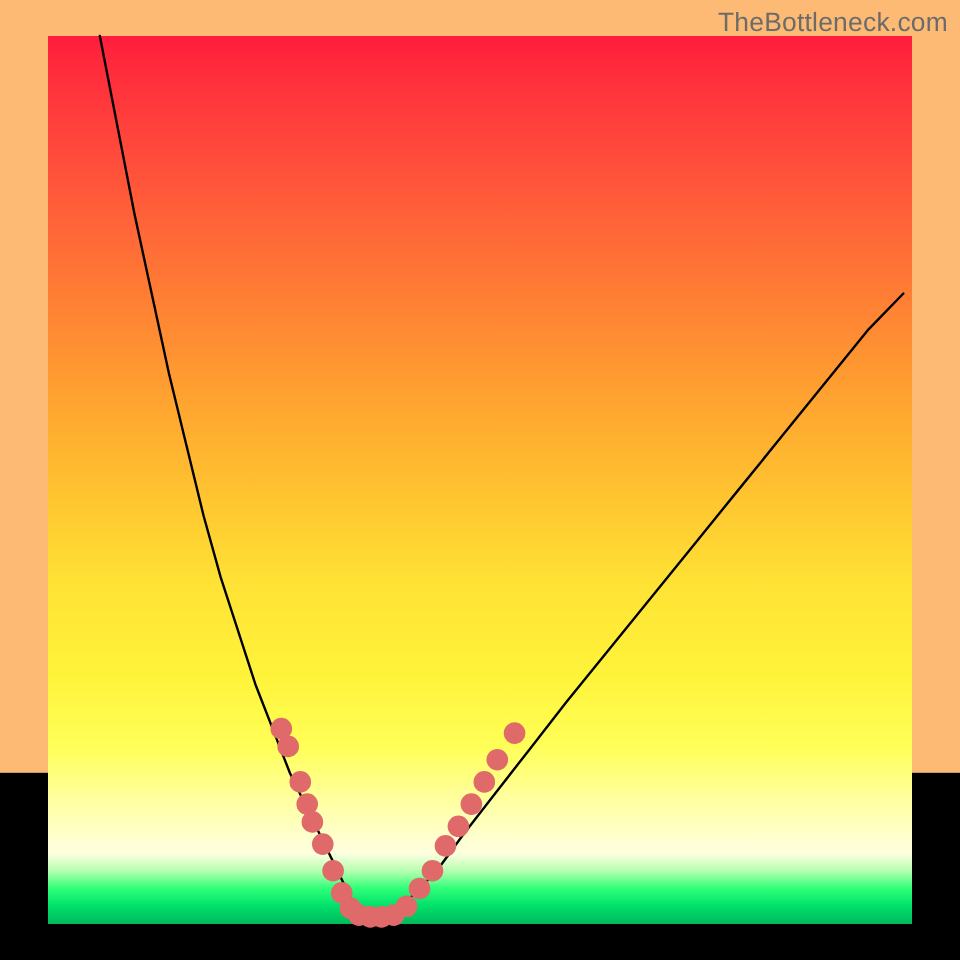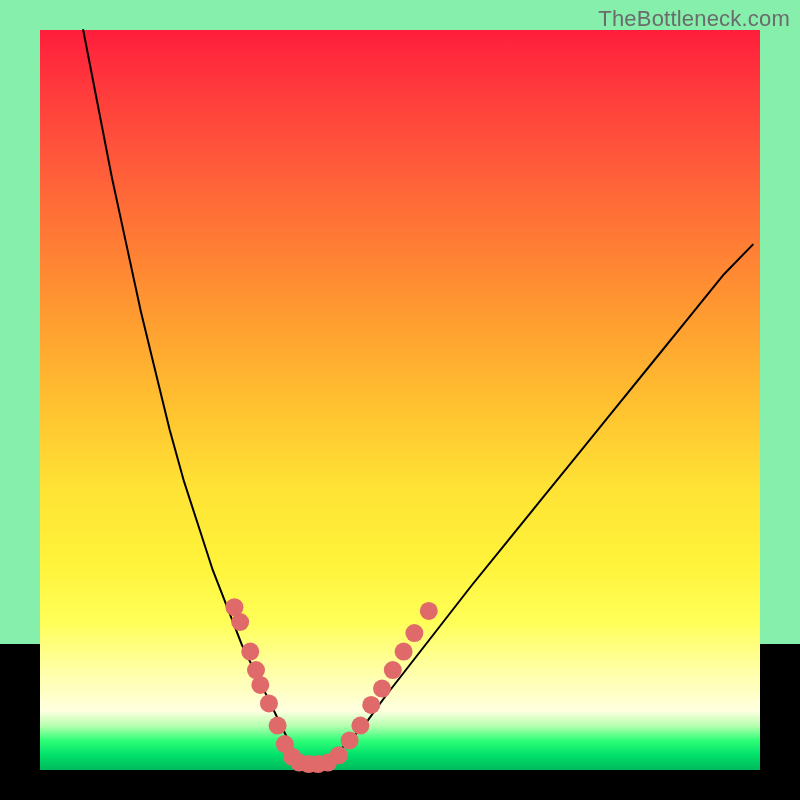--- a/index.html
+++ b/index.html
@@ -8,21 +8,21 @@
     width: 800px;
     height: 800px;
     overflow: hidden;
     background: #000;
     font-family: Arial, Helvetica, sans-serif;
   }
   .frame {
     position: relative;
     width: 800px;
     height: 644px;
-    background: #86efac;
+    background: #fdba74;
   }
   .watermark {
     position: absolute;
     top: 6px;
     right: 10px;
     color: #6b6b6b;
     font-size: 22px;
     letter-spacing: 0.2px;
     z-index: 10;
     user-select: none;

